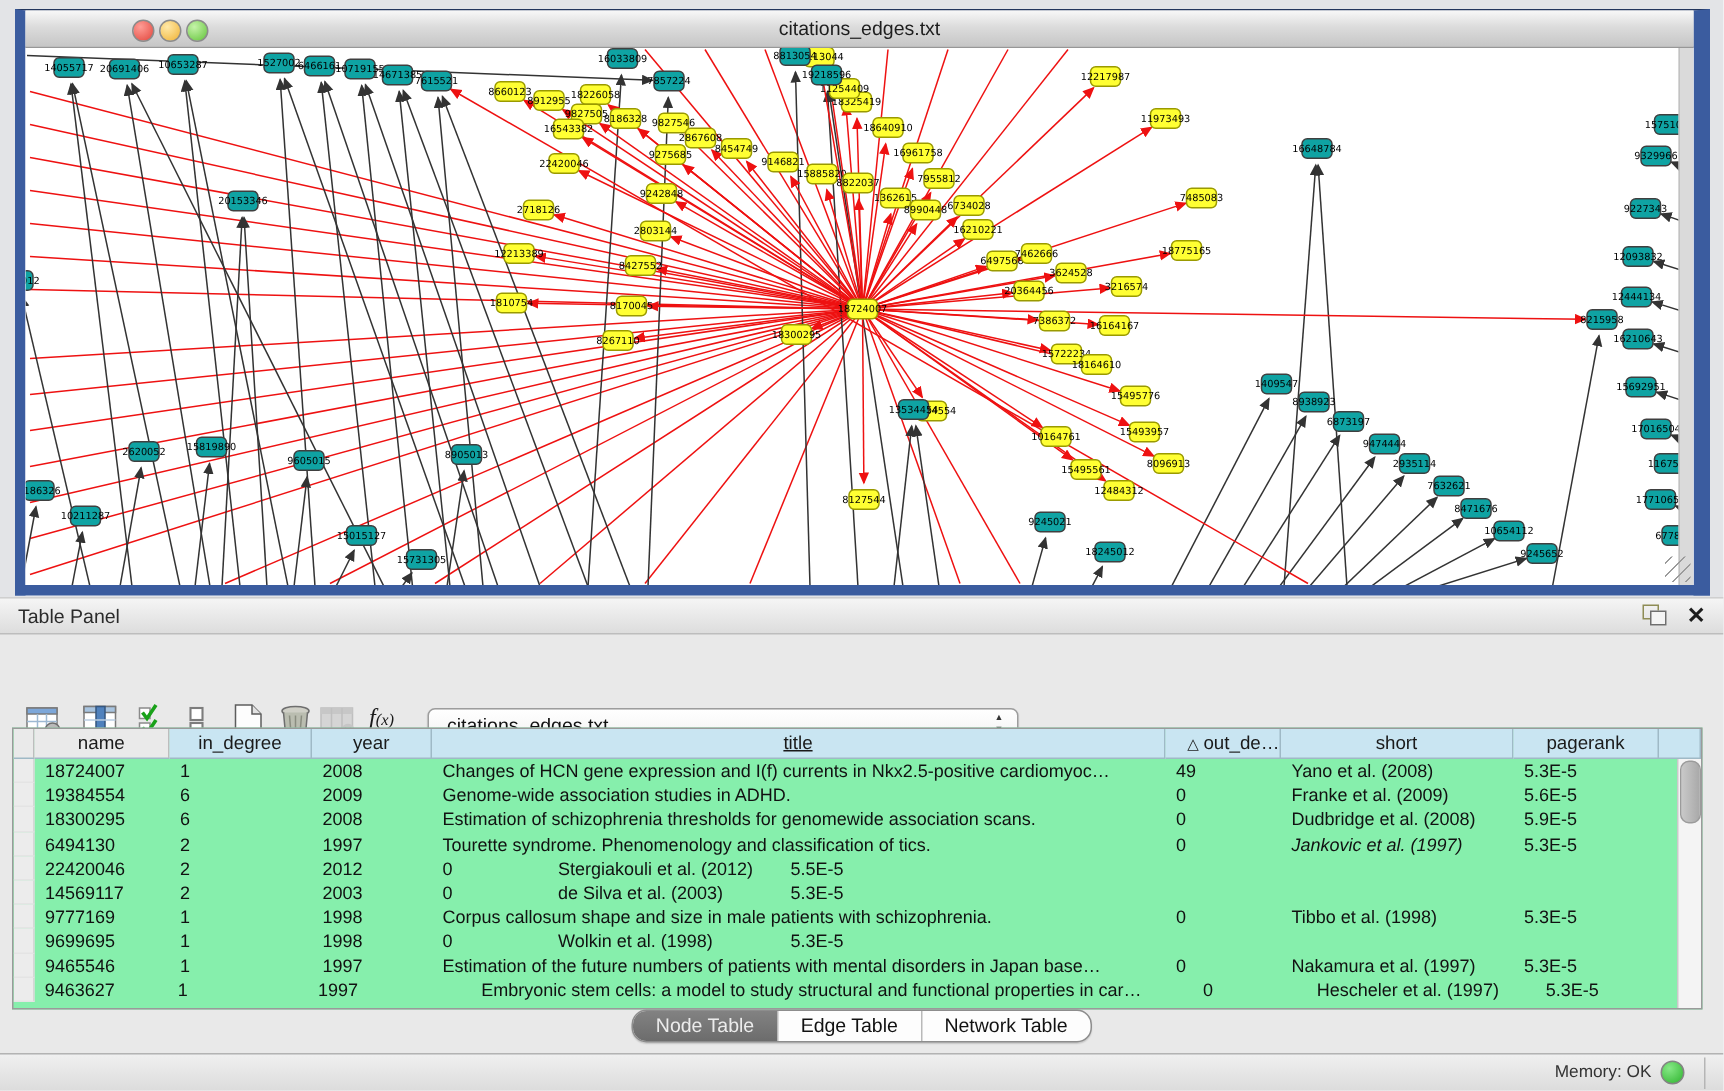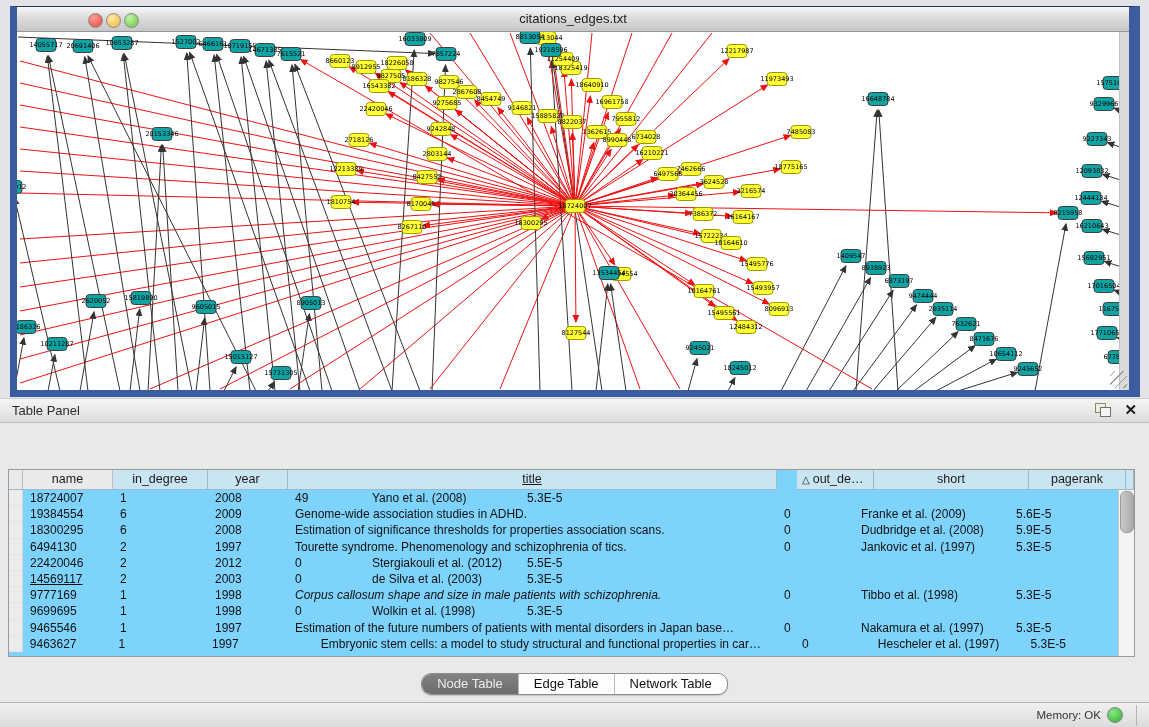--- a/index.html
+++ b/index.html
@@ -34,27 +34,27 @@
   .float-icon .b2{position:absolute;left:5px;top:4px;width:9px;height:8px;border:1.5px solid #6f6f6f;background:#f4f4f4;}
   .close-icon{position:absolute;right:12px;top:2px;font-size:15px;font-weight:bold;color:#1c1c1c;cursor:pointer;}
 
   .toolbar{position:absolute;left:0;top:23px;width:100%;height:64px;}
   .tool{position:absolute;top:47px;width:28px;height:28px;cursor:pointer;}
   .combo{position:absolute;left:285px;top:51px;width:392px;height:22px;background:linear-gradient(#ffffff,#f1f1f1);
     border:1px solid #9d9d9d;border-radius:5px;box-shadow:0 1px 1px rgba(0,0,0,.12);}
   .combo .val{position:absolute;left:12px;top:3px;font-size:13px;color:#111;}
   .combo .arrows{position:absolute;right:9px;top:2px;font-size:6px;line-height:8px;color:#333;text-align:center;}
 
-  .table-wrap{position:absolute;left:8px;top:71px;width:1125px;height:186px;
-    background:#7dd3fc;border:1px solid #9a9a9a;overflow:hidden;}
+  .table-wrap{position:absolute;left:8px;top:87px;width:1125px;height:186px;
+    background:#86efac;border:1px solid #9a9a9a;overflow:hidden;}
   .thead{display:flex;height:20px;font-size:12.5px;color:#1a1a1a;}
   .thead .cell{box-sizing:border-box;border-right:1px solid #9fb9c6;border-bottom:1px solid #9fb9c6;
     background:#c9e5f2;text-align:center;line-height:19px;overflow:hidden;white-space:nowrap;cursor:pointer;}
   .thead .cell.gray{background:#eaeaea;border-right:1px solid #bdbdbd;}
-  .thead .cell.left{text-align:left;padding-left:5px;margin-left:20px;}
+  .thead .cell.left{text-align:right;padding-left:5px;}
   .sort-glyph{font-size:10px;margin-right:3px;}
   .tbody{position:absolute;left:0;top:20px;right:15px;bottom:0;overflow:hidden;}
   .tr{display:flex;height:16.2px;line-height:16.2px;font-size:12px;color:#111;cursor:default;}
   .td{box-sizing:border-box;overflow:hidden;white-space:nowrap;padding-left:7px;}
   .td.gutter{padding:0;background:#ececec;border-right:1px solid #d6d6d6;border-bottom:1px solid #e4e4e4;}
   .vscroll{position:absolute;right:0;top:20px;bottom:0;width:15px;background:#f4f4f4;border-left:1px solid #c9c9c9;}
   .vthumb{position:absolute;left:1px;top:1px;width:12px;height:40px;border-radius:6px;
     background:linear-gradient(90deg,#c9c9c9,#a9a9a9);border:1px solid #9b9b9b;cursor:pointer;}
 
   .tabbar{position:absolute;left:0;top:275px;width:100%;display:flex;justify-content:center;}
@@ -740,78 +740,79 @@
         <div class="cell" style="width: 155px;">short</div>
         <div class="cell" style="width: 97px;">pagerank</div>
         <div class="cell" style="flex: 1 1 0%;"></div>
       </div>
     <div class="tbody" id="tbody">
         <div class="tr">
           <div class="td gutter" style="width: 14px;"></div>
           <div class="td" style="width: 90px;">18724007</div>
           <div class="td" style="width: 95px;">1</div>
           <div class="td" style="width: 80px;">2008</div>
+          <div class="td" style="width: 489px;">Changes of HCN gene expression and I(f) currents in Nkx2.5-positive cardiomyoc…</div>
           <div class="td" style="width: 77px;">49</div>
           <div class="td" style="width: 155px;">Yano et al. (2008)</div>
           <div class="td" style="width: 97px;">5.3E-5</div>
         </div>
         <div class="tr">
           <div class="td gutter" style="width: 14px;"></div>
           <div class="td" style="width: 90px;">19384554</div>
           <div class="td" style="width: 95px;">6</div>
           <div class="td" style="width: 80px;">2009</div>
           <div class="td" style="width: 489px;">Genome-wide association studies in ADHD.</div>
           <div class="td" style="width: 77px;">0</div>
           <div class="td" style="width: 155px;">Franke et al. (2009)</div>
           <div class="td" style="width: 97px;">5.6E-5</div>
         </div>
         <div class="tr">
           <div class="td gutter" style="width: 14px;"></div>
           <div class="td" style="width: 90px;">18300295</div>
           <div class="td" style="width: 95px;">6</div>
           <div class="td" style="width: 80px;">2008</div>
-          <div class="td" style="width: 489px;">Estimation of significance thresholds for properties association scans.</div>
+          <div class="td" style="width: 489px;">Estimation of schizophrenia thresholds for genomewide association scans.</div>
           <div class="td" style="width: 77px;">0</div>
           <div class="td" style="width: 155px;">Dudbridge et al. (2008)</div>
           <div class="td" style="width: 97px;">5.9E-5</div>
         </div>
         <div class="tr">
           <div class="td gutter" style="width: 14px;"></div>
           <div class="td" style="width: 90px;">6494130</div>
           <div class="td" style="width: 95px;">2</div>
           <div class="td" style="width: 80px;">1997</div>
-          <div class="td" style="width: 489px;">Tourette syndrome. Phenomenology and schizophrenia of tics.</div>
+          <div class="td" style="width: 489px;">Tourette syndrome. Phenomenology and classification of tics.</div>
           <div class="td" style="width: 77px;">0</div>
-          <div class="td" style="width: 155px;">Jankovic et al. (1997)</div>
+          <div class="td" style="width: 155px; font-style: italic;">Jankovic et al. (1997)</div>
           <div class="td" style="width: 97px;">5.3E-5</div>
         </div>
         <div class="tr">
           <div class="td gutter" style="width: 14px;"></div>
           <div class="td" style="width: 90px;">22420046</div>
           <div class="td" style="width: 95px;">2</div>
           <div class="td" style="width: 80px;">2012</div>
           <div class="td" style="width: 77px;">0</div>
           <div class="td" style="width: 155px;">Stergiakouli et al. (2012)</div>
           <div class="td" style="width: 97px;">5.5E-5</div>
         </div>
         <div class="tr">
           <div class="td gutter" style="width: 14px;"></div>
-          <div class="td" style="width: 90px; text-decoration: underline;">14569117</div>
+          <div class="td" style="width: 90px;">14569117</div>
           <div class="td" style="width: 95px;">2</div>
           <div class="td" style="width: 80px;">2003</div>
           <div class="td" style="width: 77px;">0</div>
           <div class="td" style="width: 155px;">de Silva et al. (2003)</div>
           <div class="td" style="width: 97px;">5.3E-5</div>
         </div>
         <div class="tr">
           <div class="td gutter" style="width: 14px;"></div>
           <div class="td" style="width: 90px;">9777169</div>
           <div class="td" style="width: 95px;">1</div>
           <div class="td" style="width: 80px;">1998</div>
-          <div class="td" style="width: 489px; font-style: italic;">Corpus callosum shape and size in male patients with schizophrenia.</div>
+          <div class="td" style="width: 489px;">Corpus callosum shape and size in male patients with schizophrenia.</div>
           <div class="td" style="width: 77px;">0</div>
           <div class="td" style="width: 155px;">Tibbo et al. (1998)</div>
           <div class="td" style="width: 97px;">5.3E-5</div>
         </div>
         <div class="tr">
           <div class="td gutter" style="width: 14px;"></div>
           <div class="td" style="width: 90px;">9699695</div>
           <div class="td" style="width: 95px;">1</div>
           <div class="td" style="width: 80px;">1998</div>
           <div class="td" style="width: 77px;">0</div>

